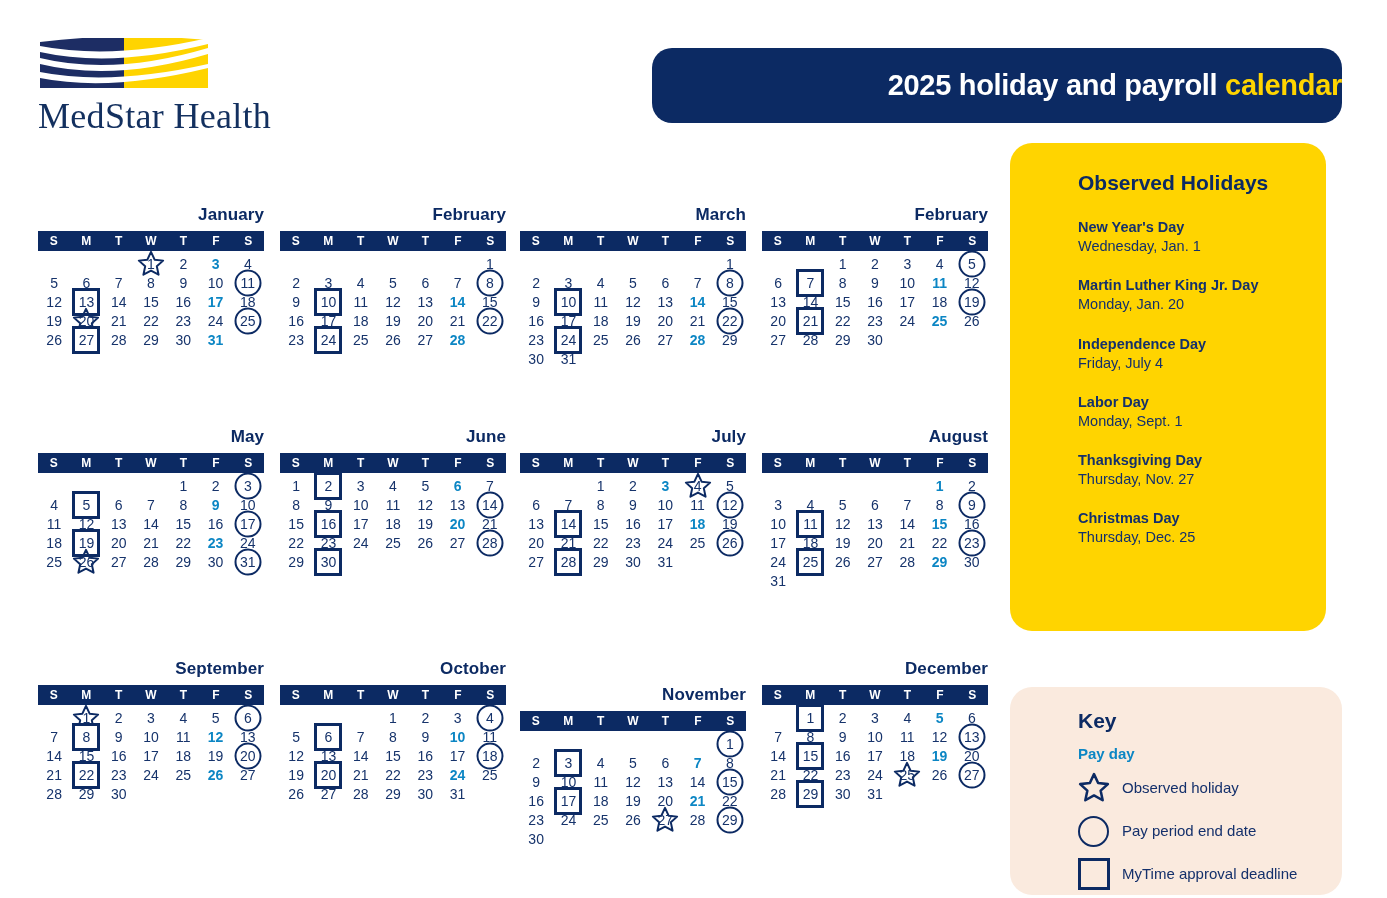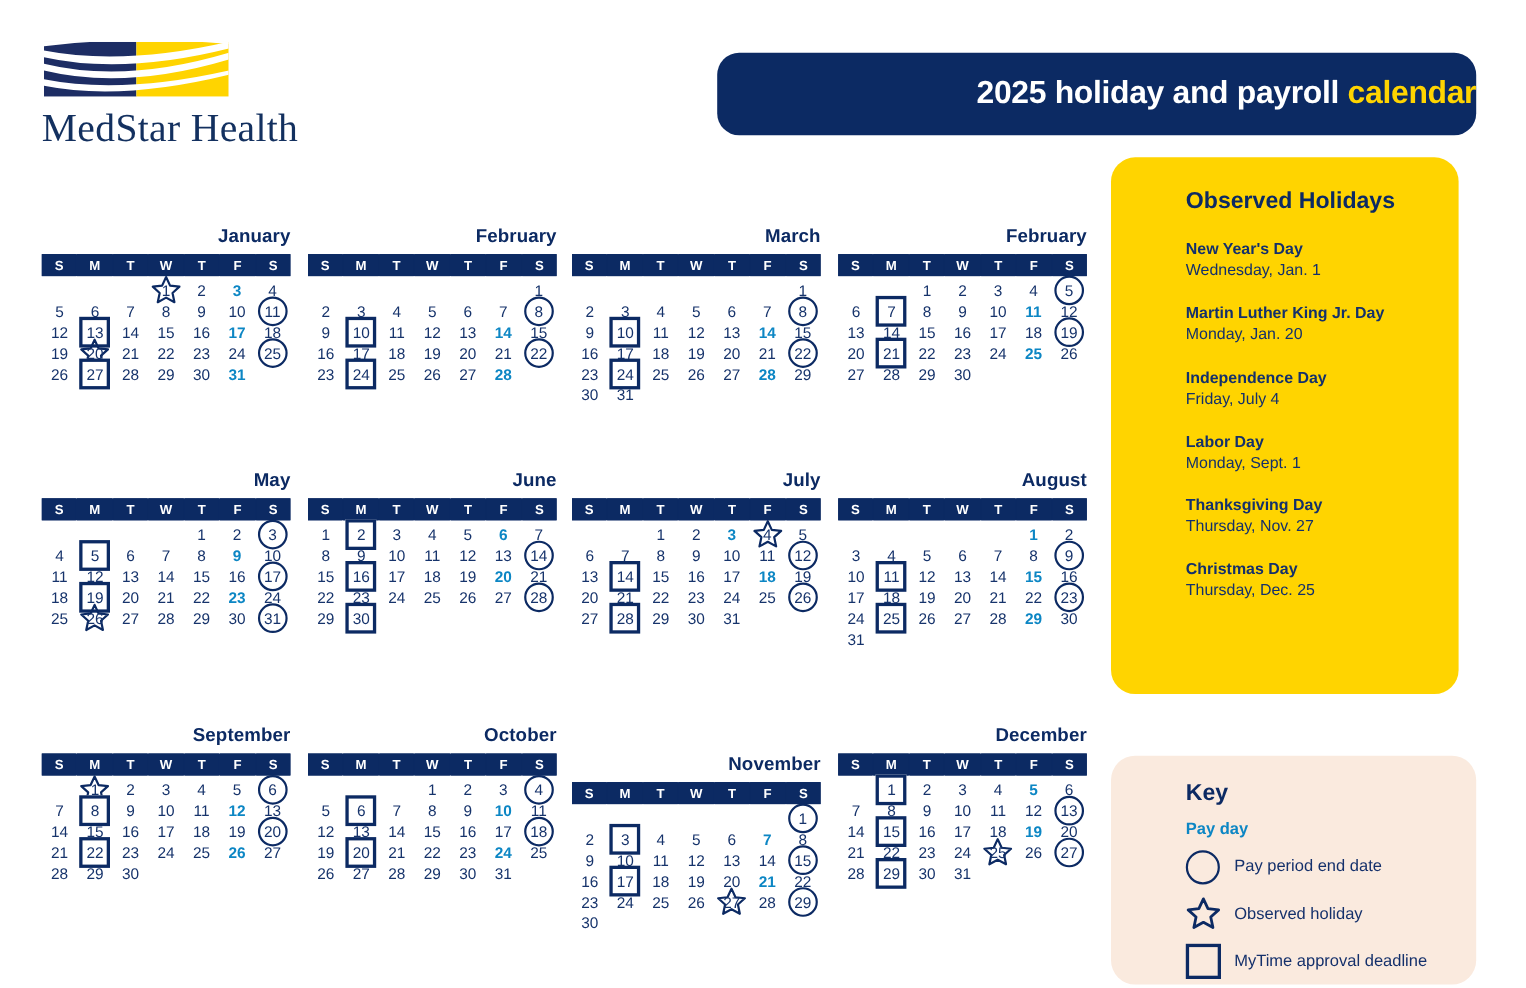--- a/index.html
+++ b/index.html
@@ -1544,31 +1544,31 @@
       </div>
     </div>
 </div>
 
 <div id="key-panel">
   <div id="key-title">Key</div>
   <div id="key-payday">Pay day</div>
   <div id="key-items">
       <div class="key-item">
         <div class="key-glyph">
-          <div class="g-circle"></div>
-        </div>
-        <div class="key-label">Pay period end date</div>
-      </div>
-      <div class="key-item">
-        <div class="key-glyph">
           <svg viewBox="0 0 24 24" width="32" height="32">
             <path d="M12 1.6 L15.1 8.3 L22.4 9.1 L17.0 14.0 L18.5 21.2 L12 17.6 L5.5 21.2 L7.0 14.0 L1.6 9.1 L8.9 8.3 Z" fill="none" stroke="#0c2a63" stroke-width="1.9" stroke-linejoin="round"></path>
           </svg>
         </div>
         <div class="key-label">Observed holiday</div>
+      </div>
+      <div class="key-item">
+        <div class="key-glyph">
+          <div class="g-circle"></div>
+        </div>
+        <div class="key-label">Pay period end date</div>
       </div>
       <div class="key-item">
         <div class="key-glyph">
           <div class="g-square"></div>
         </div>
         <div class="key-label">MyTime approval deadline</div>
       </div>
     </div>
 </div>
 

